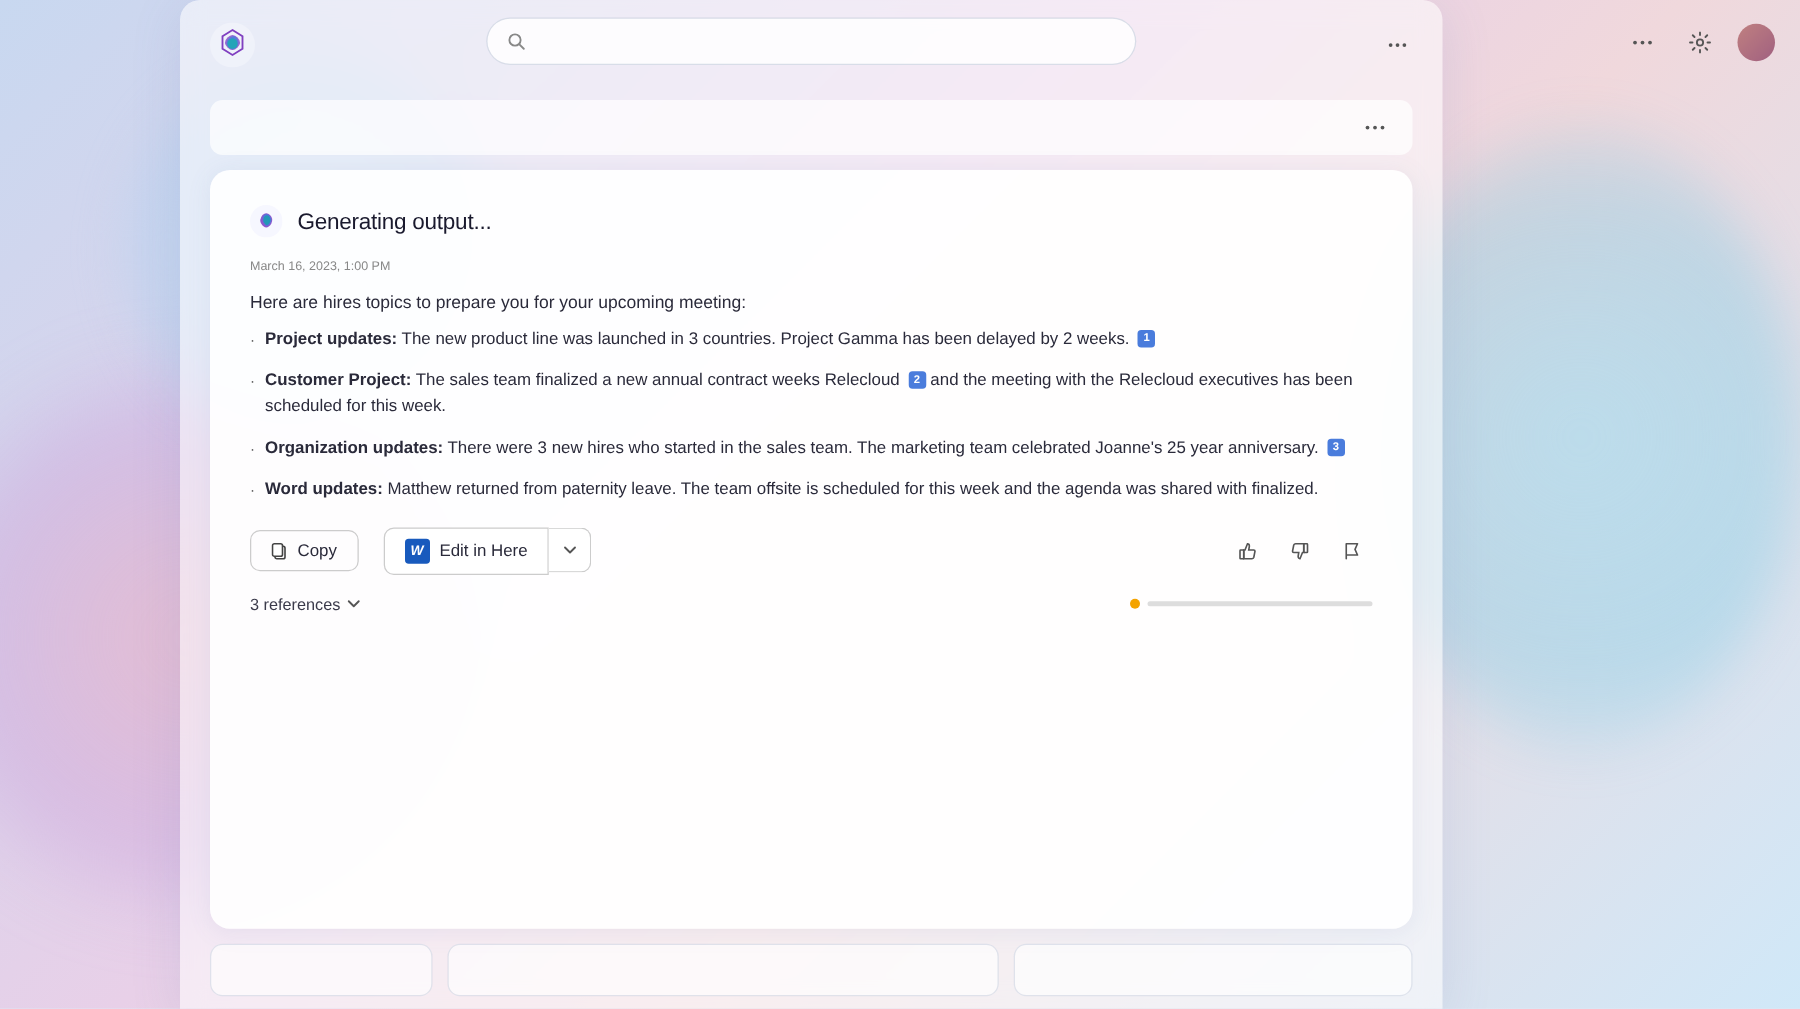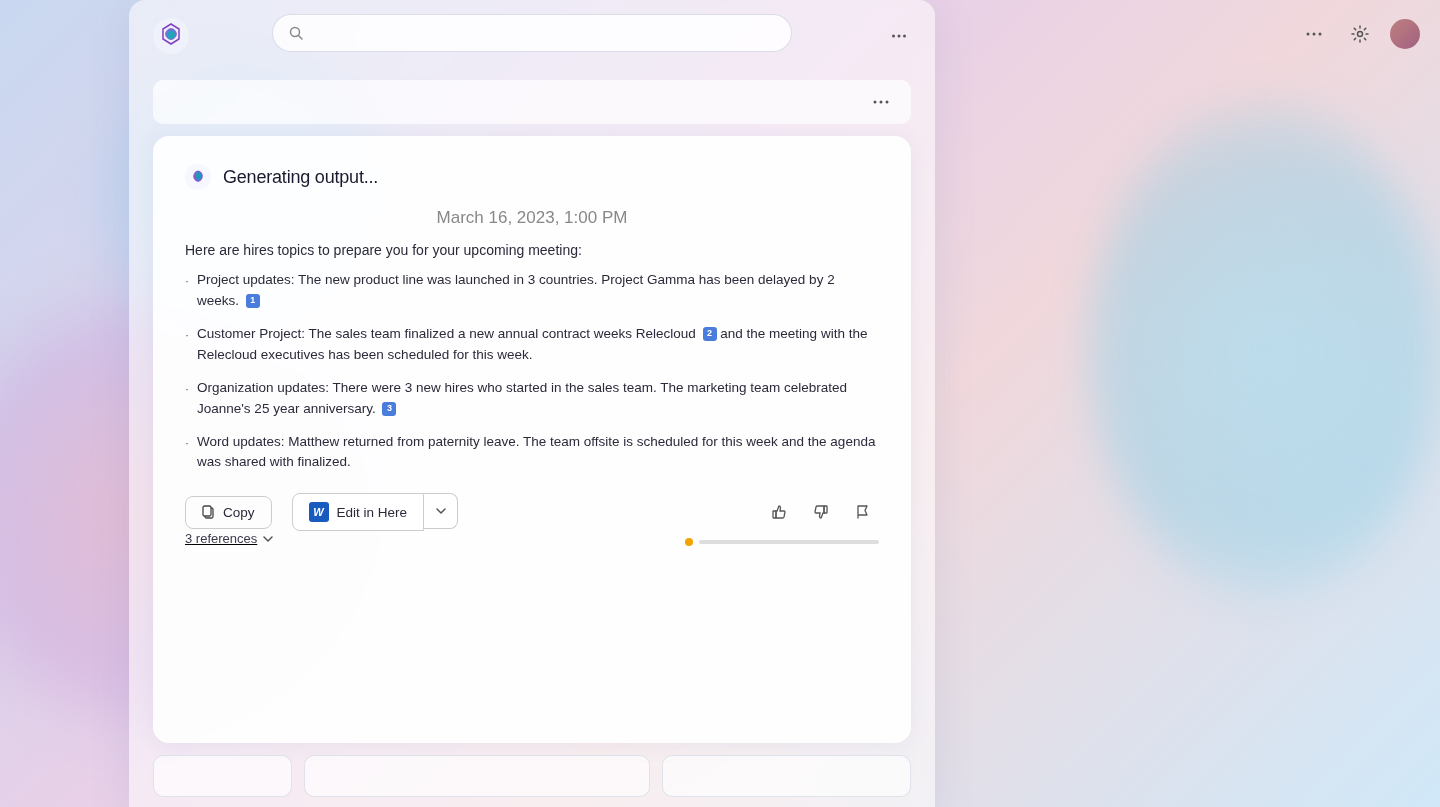--- a/index.html
+++ b/index.html
@@ -50,23 +50,23 @@
       border-radius: 50%;
       background: radial-gradient(circle, rgba(200,220,240,0.8) 0%, rgba(180,210,240,0.5) 60%, transparent 100%);
       left: 100px;
       top: 50px;
       filter: blur(20px);
     }
 
     
     .window-container {
       position: absolute;
-      left: 129px;
+      left: 144px;
       top: 0px;
-      width: 806px;
+      width: 1010px;
       height: 807px;
       background: rgba(255,255,255,0.55);
       border-radius: 16px 16px 0 0;
       backdrop-filter: blur(10px);
       z-index: 1;
       box-shadow: 0 8px 40px rgba(100,120,180,0.15);
     }
 
     
     .title-bar {
@@ -185,24 +185,23 @@
 
     .generating-title {
       font-size: 18px;
       font-weight: 400;
       color: #1a1a2e;
       letter-spacing: -0.2px;
     }
 
     
     .timestamp {
-      font-size: 17px;
+      font-size: 10px;
       color: #888;
       margin-bottom: 14px;
-      text-align: center;
     }
 
     
     .intro-text {
       font-size: 14px;
       color: #2a2a3a;
       margin-bottom: 12px;
     }
 
     
@@ -223,21 +222,21 @@
     }
 
     .bullet-dot {
       color: #555;
       flex-shrink: 0;
       margin-top: 2px;
       font-size: 12px;
     }
 
     .bullet-label {
-      font-weight: 400;
+      font-weight: 700;
     }
 
     .ref-badge {
       display: inline-flex;
       align-items: center;
       justify-content: center;
       width: 14px;
       height: 14px;
       background: #4a7cdc;
       color: white;
@@ -329,24 +328,23 @@
       align-items: center;
       justify-content: center;
       width: 32px;
       height: 32px;
       border-radius: 6px;
     }
 
     
     .references-row {
       display: flex;
-      align-items: flex-end;
+      align-items: center;
       justify-content: space-between;
-      margin-top: 0;
-      text-decoration: underline;
+      margin-top: 16px;
     }
 
     .references-link {
       display: flex;
       align-items: center;
       gap: 5px;
       font-size: 13px;
       color: #3a3a4a;
       cursor: pointer;
     }

